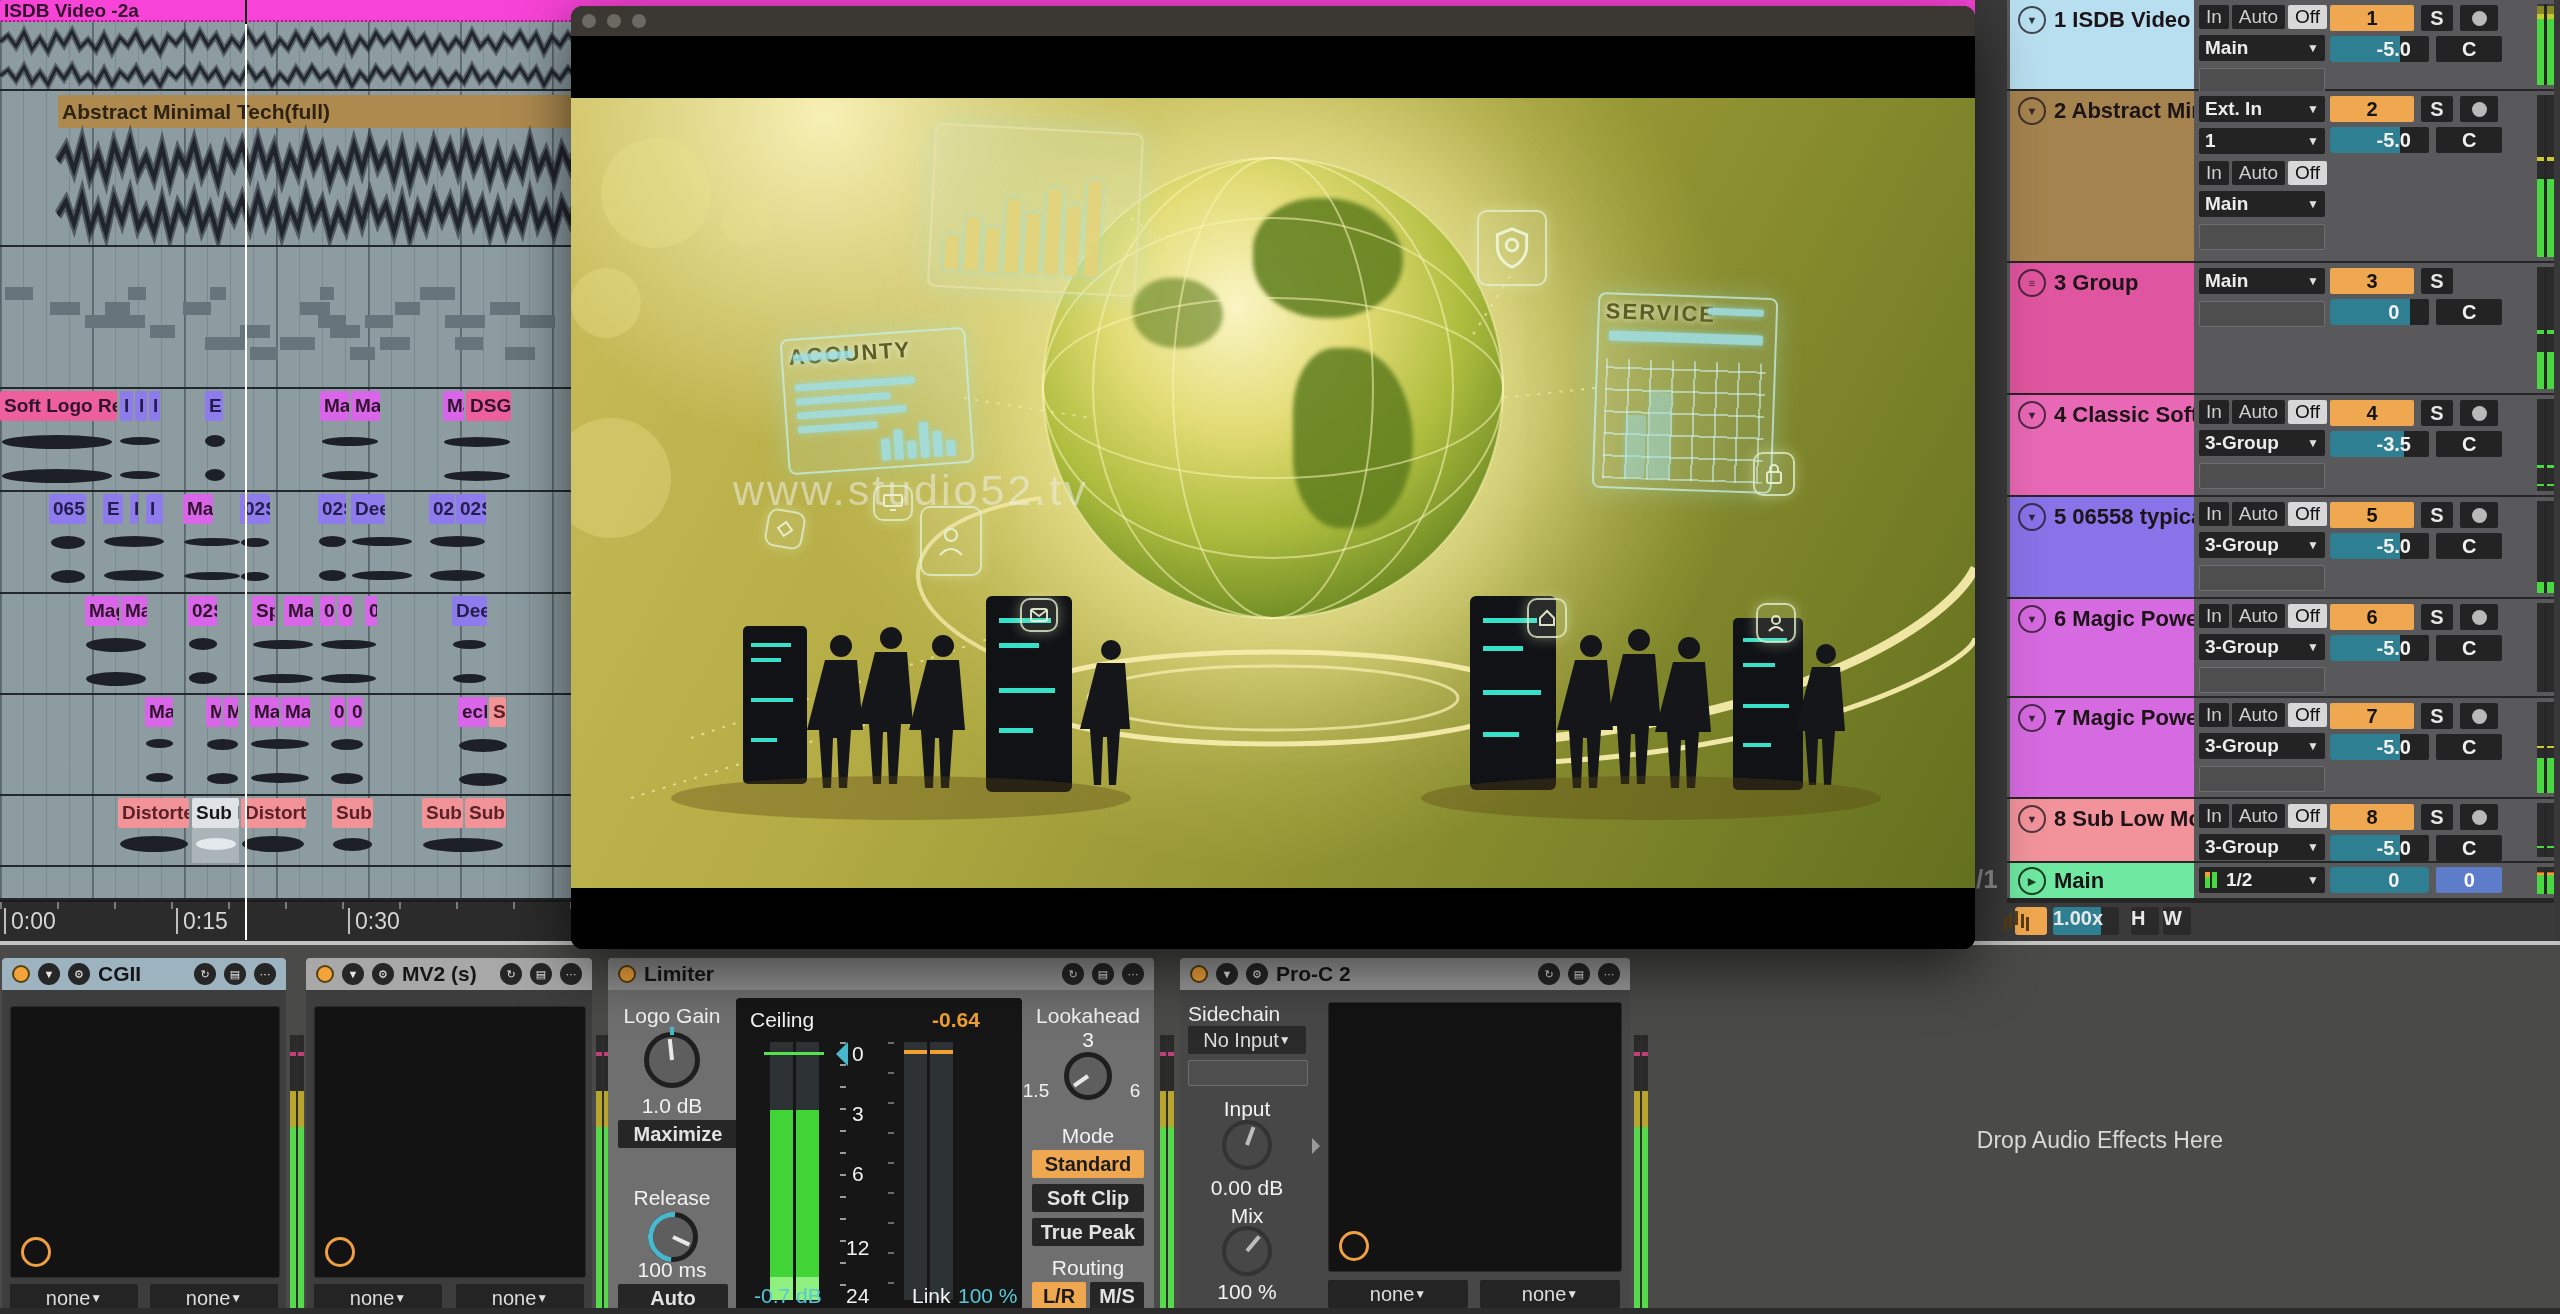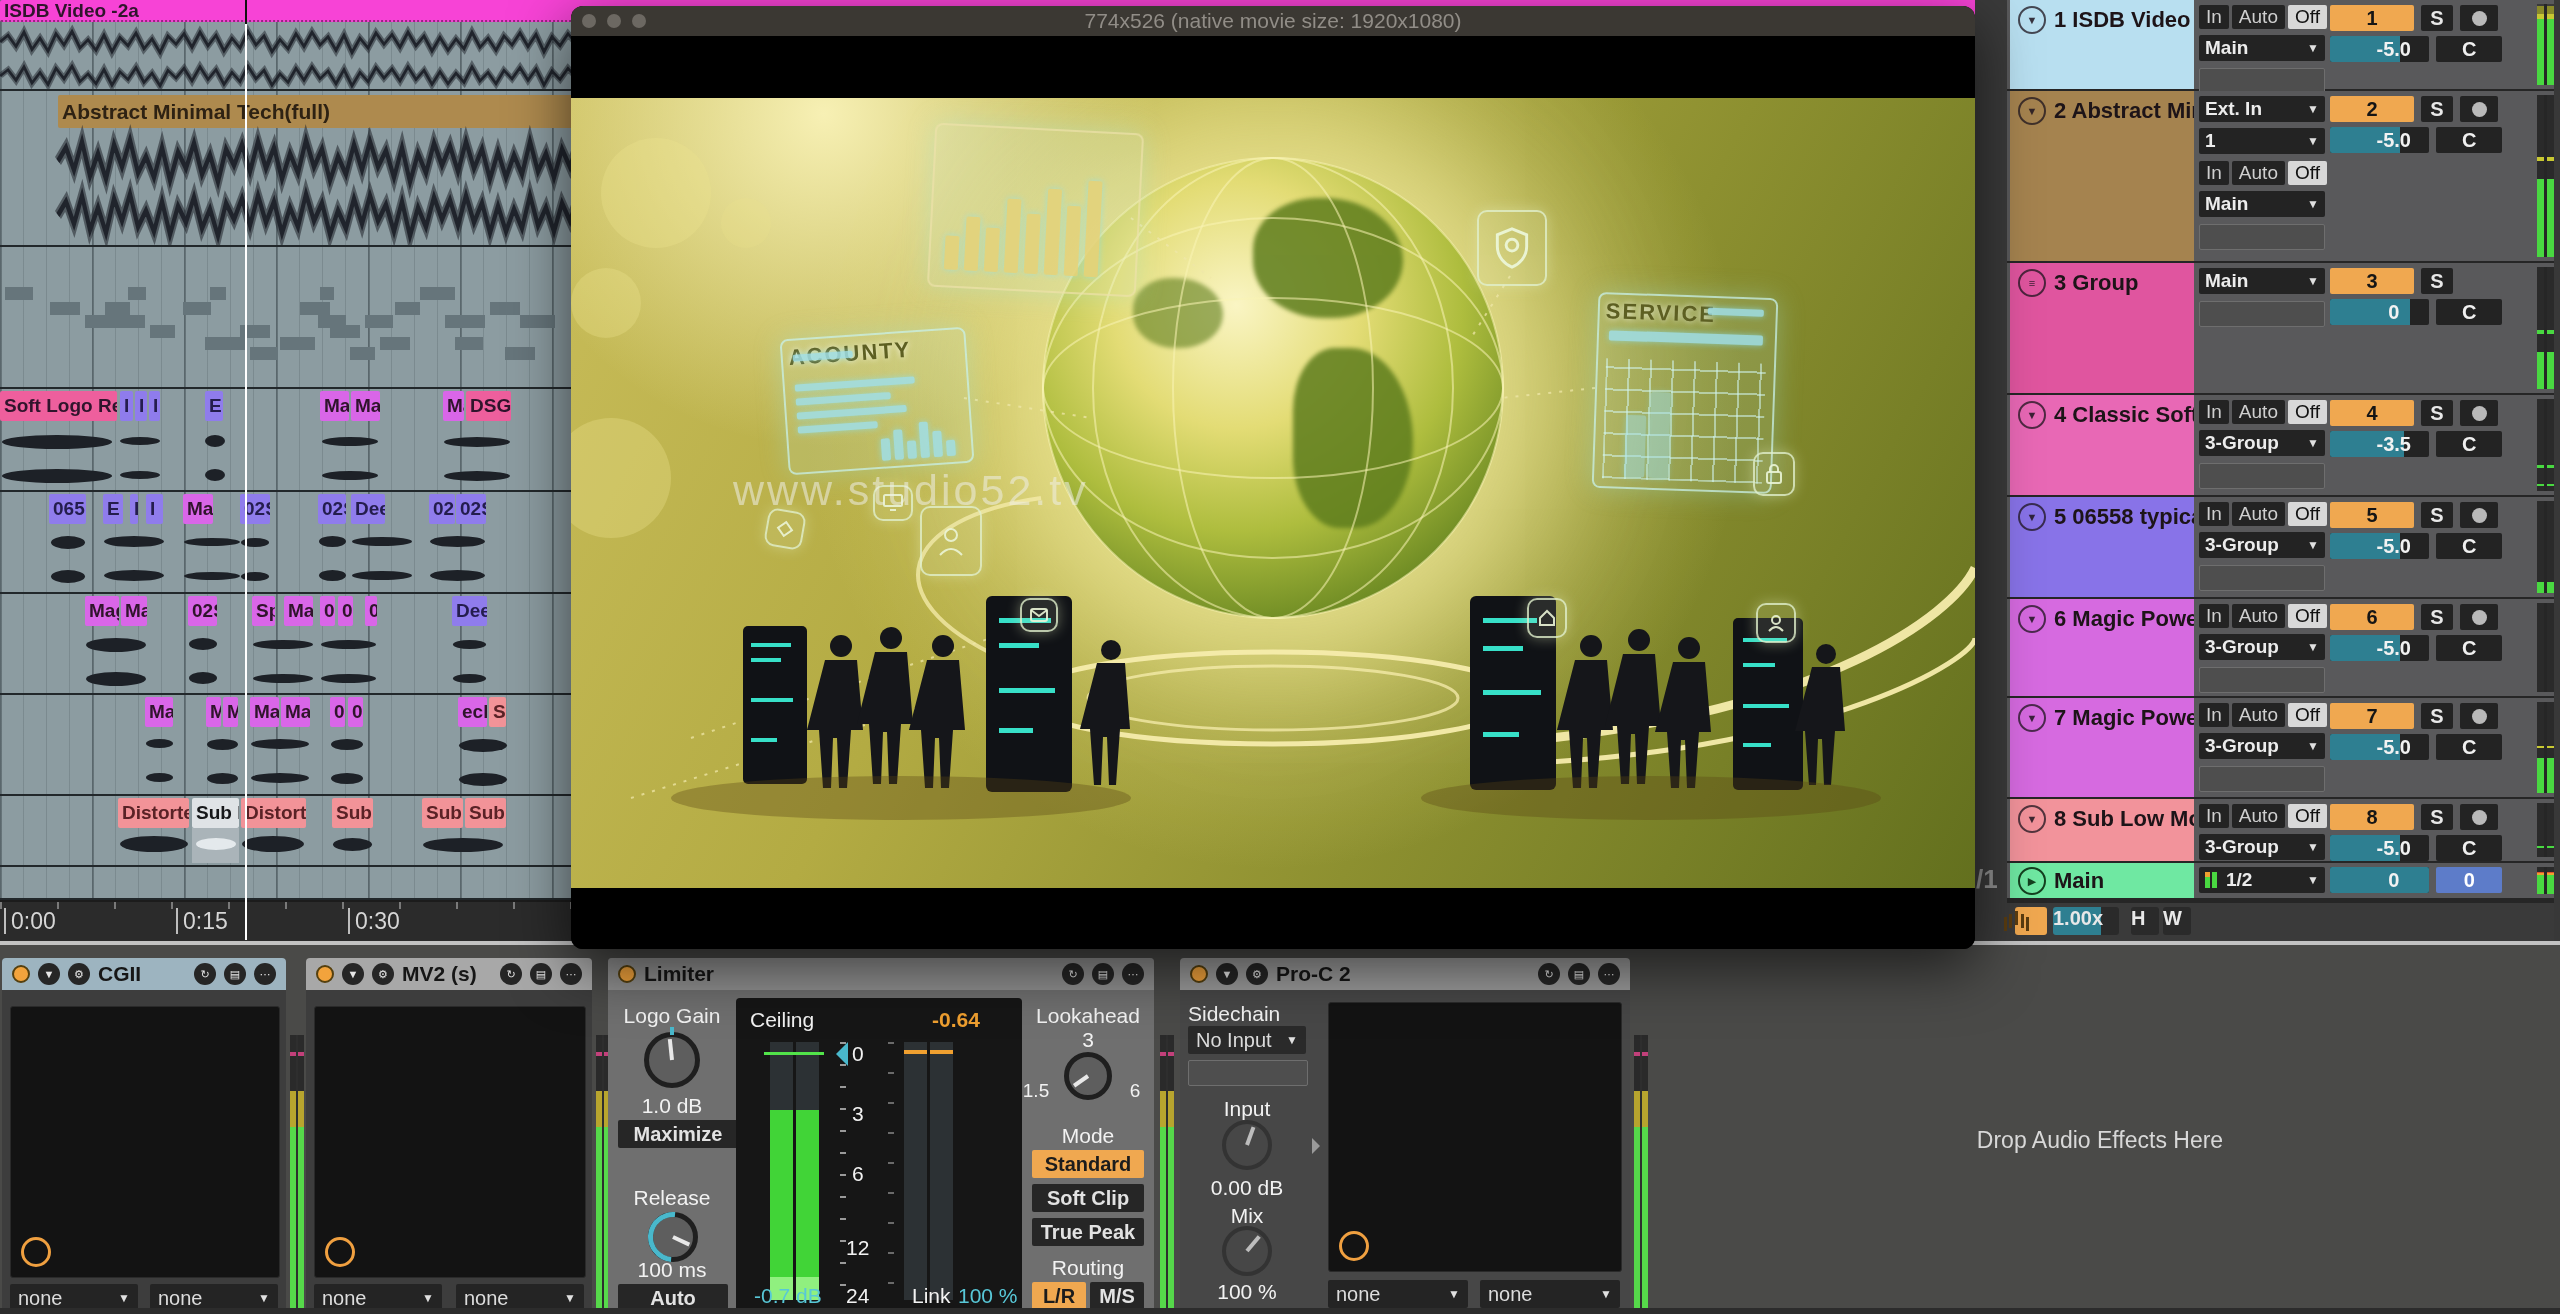--- a/index.html
+++ b/index.html
@@ -60,21 +60,21 @@
   #devbottom{position:absolute;left:0;bottom:0;width:100%;height:6px;background:#2c2c2c;}
   .dev{position:absolute;top:13px;height:356px;background:#3d3d3d;border-radius:4px 4px 0 0;overflow:hidden;}
   .dev.light{background:#6f6f6f;}
   .dtitle{position:absolute;left:0;top:0;right:0;height:32px;display:flex;align-items:center;gap:8px;padding:0 10px;box-sizing:border-box;}
   .led{width:18px;height:18px;border-radius:50%;background:#f2a33c;border:2px solid #55400f;box-sizing:border-box;}
   .tbtn{width:22px;height:22px;border-radius:50%;background:#262626;color:#e6e6e6;font-size:11px;display:flex;align-items:center;justify-content:center;}
   .dname{font-size:21px;font-weight:bold;color:#161616;flex-grow:1;white-space:nowrap;overflow:hidden;}
   .plugpanel{position:absolute;background:#131313;border:1px solid #2a2a2a;border-radius:3px;}
   .ring{position:absolute;width:24px;height:24px;border:3px solid #f0a040;border-radius:50%;}
   .pdrop{position:absolute;height:28px;background:#242424;color:#dcdcdc;font-size:20px;line-height:28px;border-radius:2px;
-         padding:0 8px;box-sizing:border-box;display:flex;justify-content:space-between;}
+         padding:0 8px;box-sizing:border-box;display:flex;justify-content:center;}
   .dmtr{position:absolute;top:90px;width:14px;height:279px;
      background:linear-gradient(to bottom,#2a2a2a 0 6%,#c2407a 6% 7.5%,#2a2a2a 7.5% 20%,#b8a52e 20% 33%,#56d94a 33% 100%);}
   .dmtr:before{content:"";position:absolute;left:6px;top:0;bottom:0;width:2px;background:#2e2e2e;}
   .dlab{position:absolute;color:#f2f2f2;font-size:21px;text-align:center;}
   .dval{position:absolute;color:#f2f2f2;font-size:21px;text-align:center;}
   .dbtn{position:absolute;background:#262626;color:#e2e2e2;font-size:20px;font-weight:bold;text-align:center;border-radius:2px;}
   .dbtn.on{background:#f0a850;color:#1c1c1c;}
   .knob{position:absolute;border-radius:50%;background:#5e5e5e;border:5px solid #1f1f1f;box-sizing:border-box;}
   .kp{position:absolute;left:50%;top:50%;width:4px;height:46%;background:#e8e8e8;transform-origin:top center;}
   .arc{position:absolute;inset:-5px;border-radius:50%;border:5px solid transparent;border-top-color:#49b8cc;border-left-color:#49b8cc;transform:rotate(-40deg);}
@@ -773,21 +773,20 @@
         </div>
     </div>
     <div class="dmtr" style="left:1634px"></div>
 
     <div style="position:absolute;left:1660px;top:182px;width:880px;text-align:center;color:#d8d8d8;font-size:23px">Drop Audio Effects Here</div>
     <div id="devbottom"></div>
   </div>
 
   <div id="vwin">
     <div id="vtitle">
-      <span id="vtname">774x526 (native movie size: 1920x1080)</span>
       <span class="tl"></span>
       <span class="tl"></span>
       <span class="tl"></span>
     </div>
     <div style="position:absolute;left:0;top:30px;width:100%;height:62px;background:#000"></div>
     <div id="vimg">
       <div class="bokeh" style="left:30px;top:40px;width:110px;height:110px"></div>
       <div class="bokeh" style="left:0px;top:170px;width:70px;height:70px"></div>
       <div class="bokeh" style="left:-20px;top:320px;width:120px;height:120px"></div>
       <div class="bokeh" style="left:150px;top:100px;width:50px;height:50px;opacity:.22"></div>

